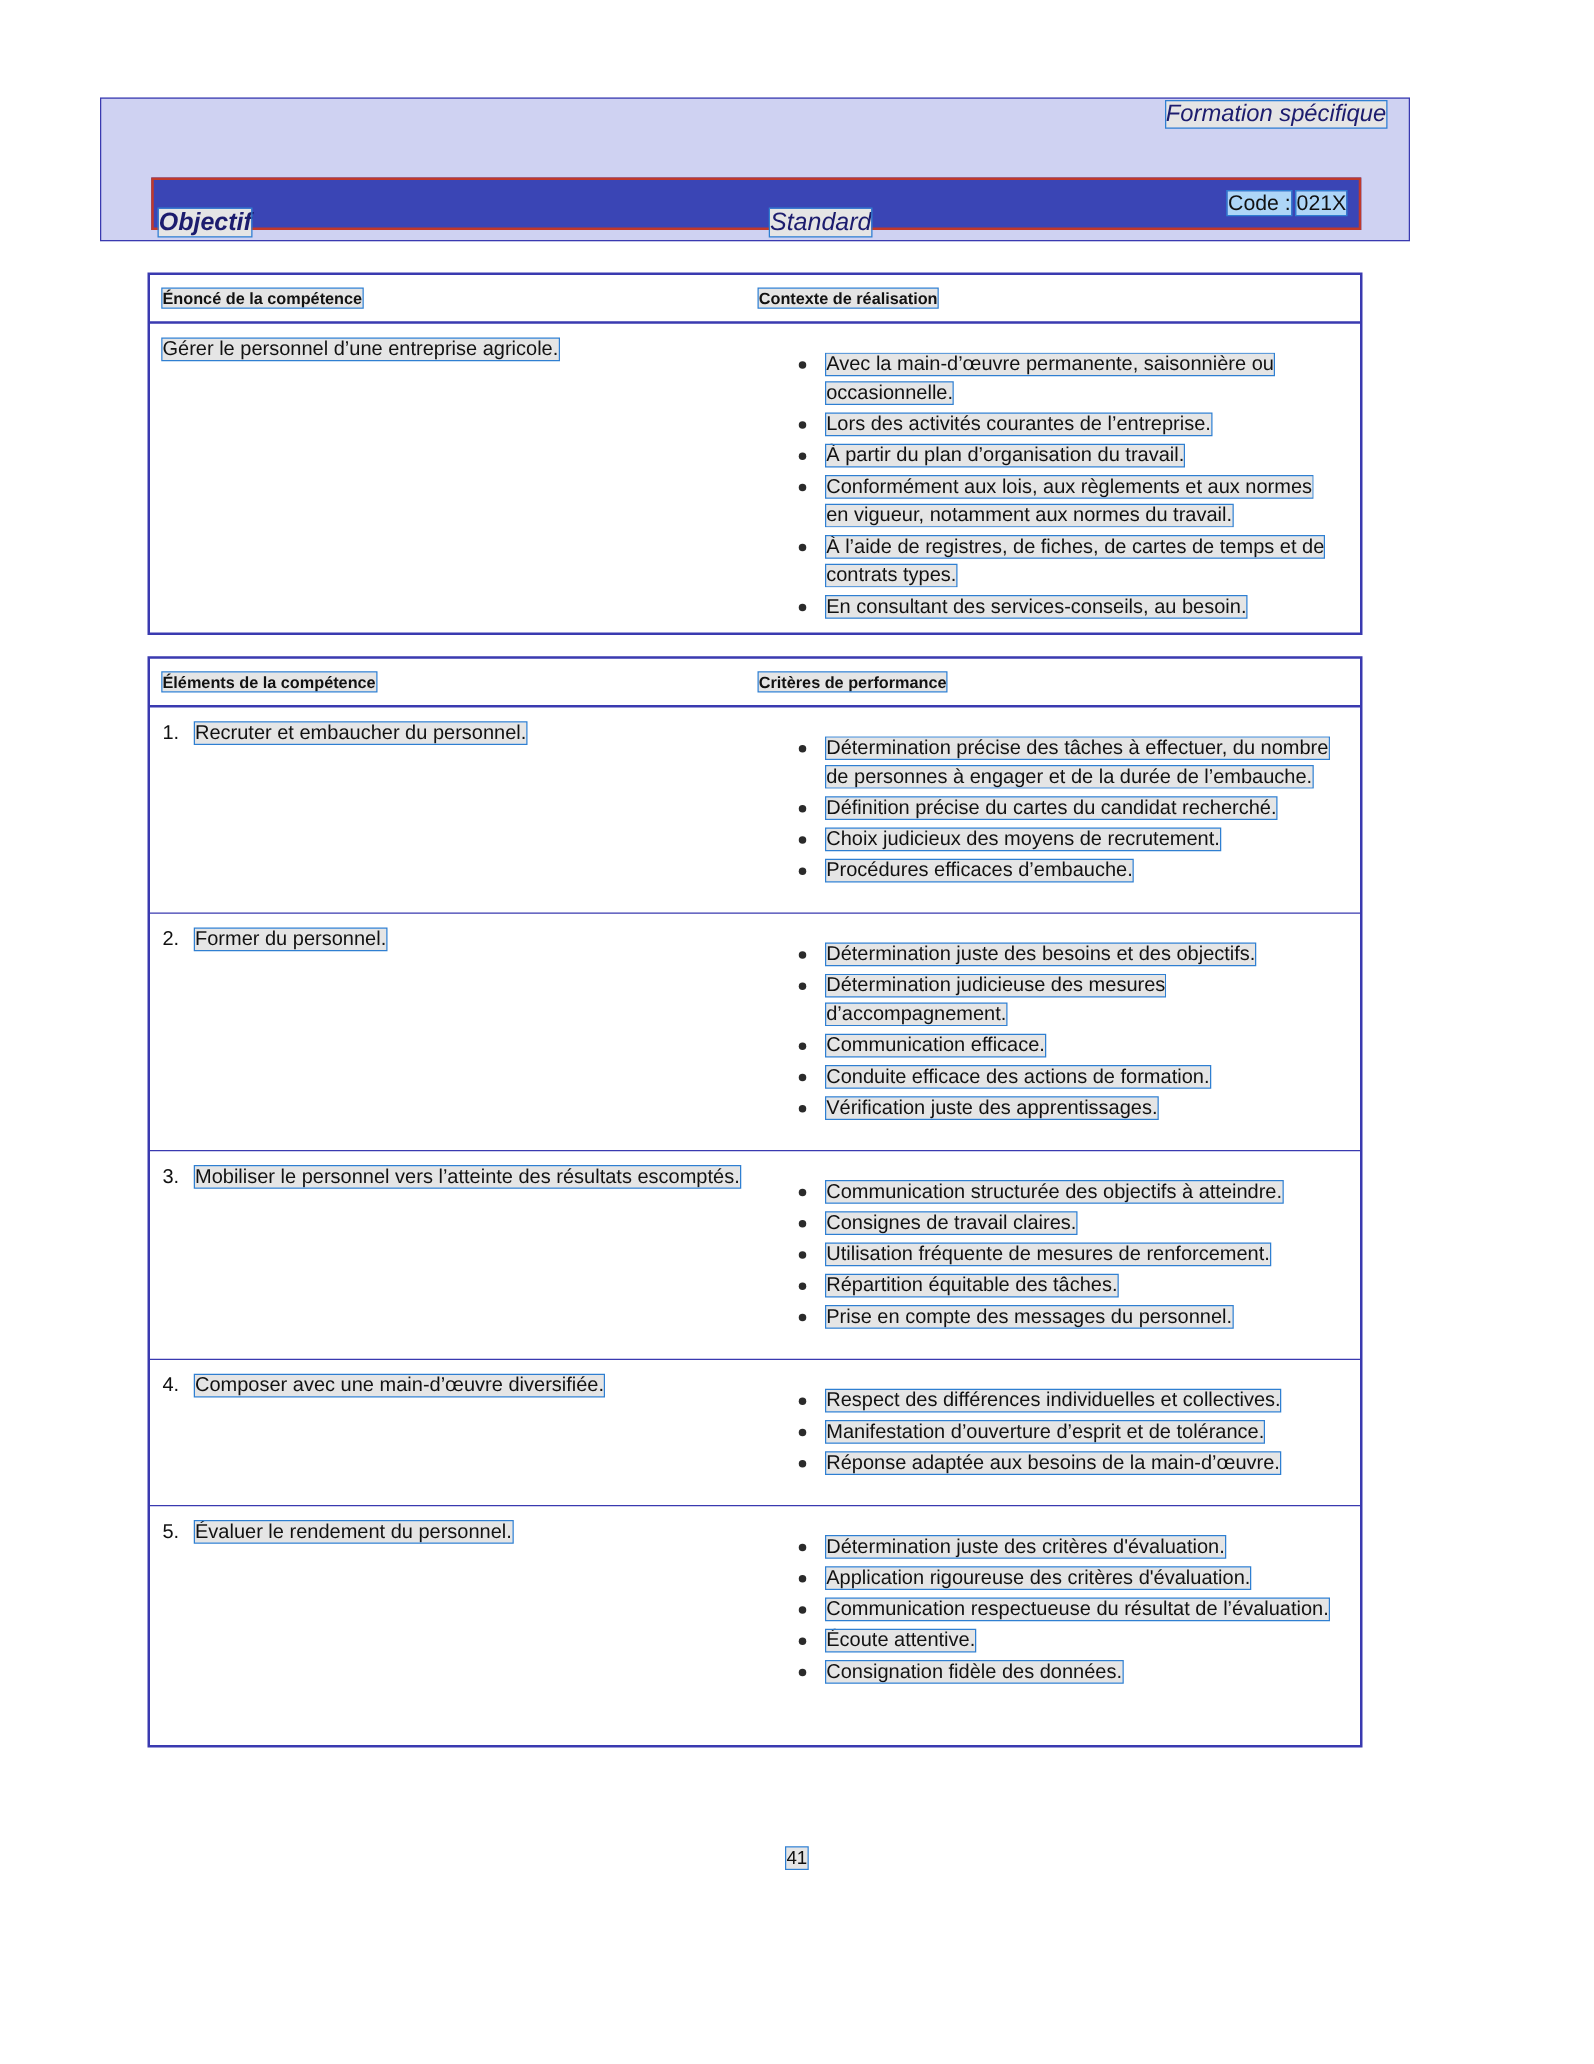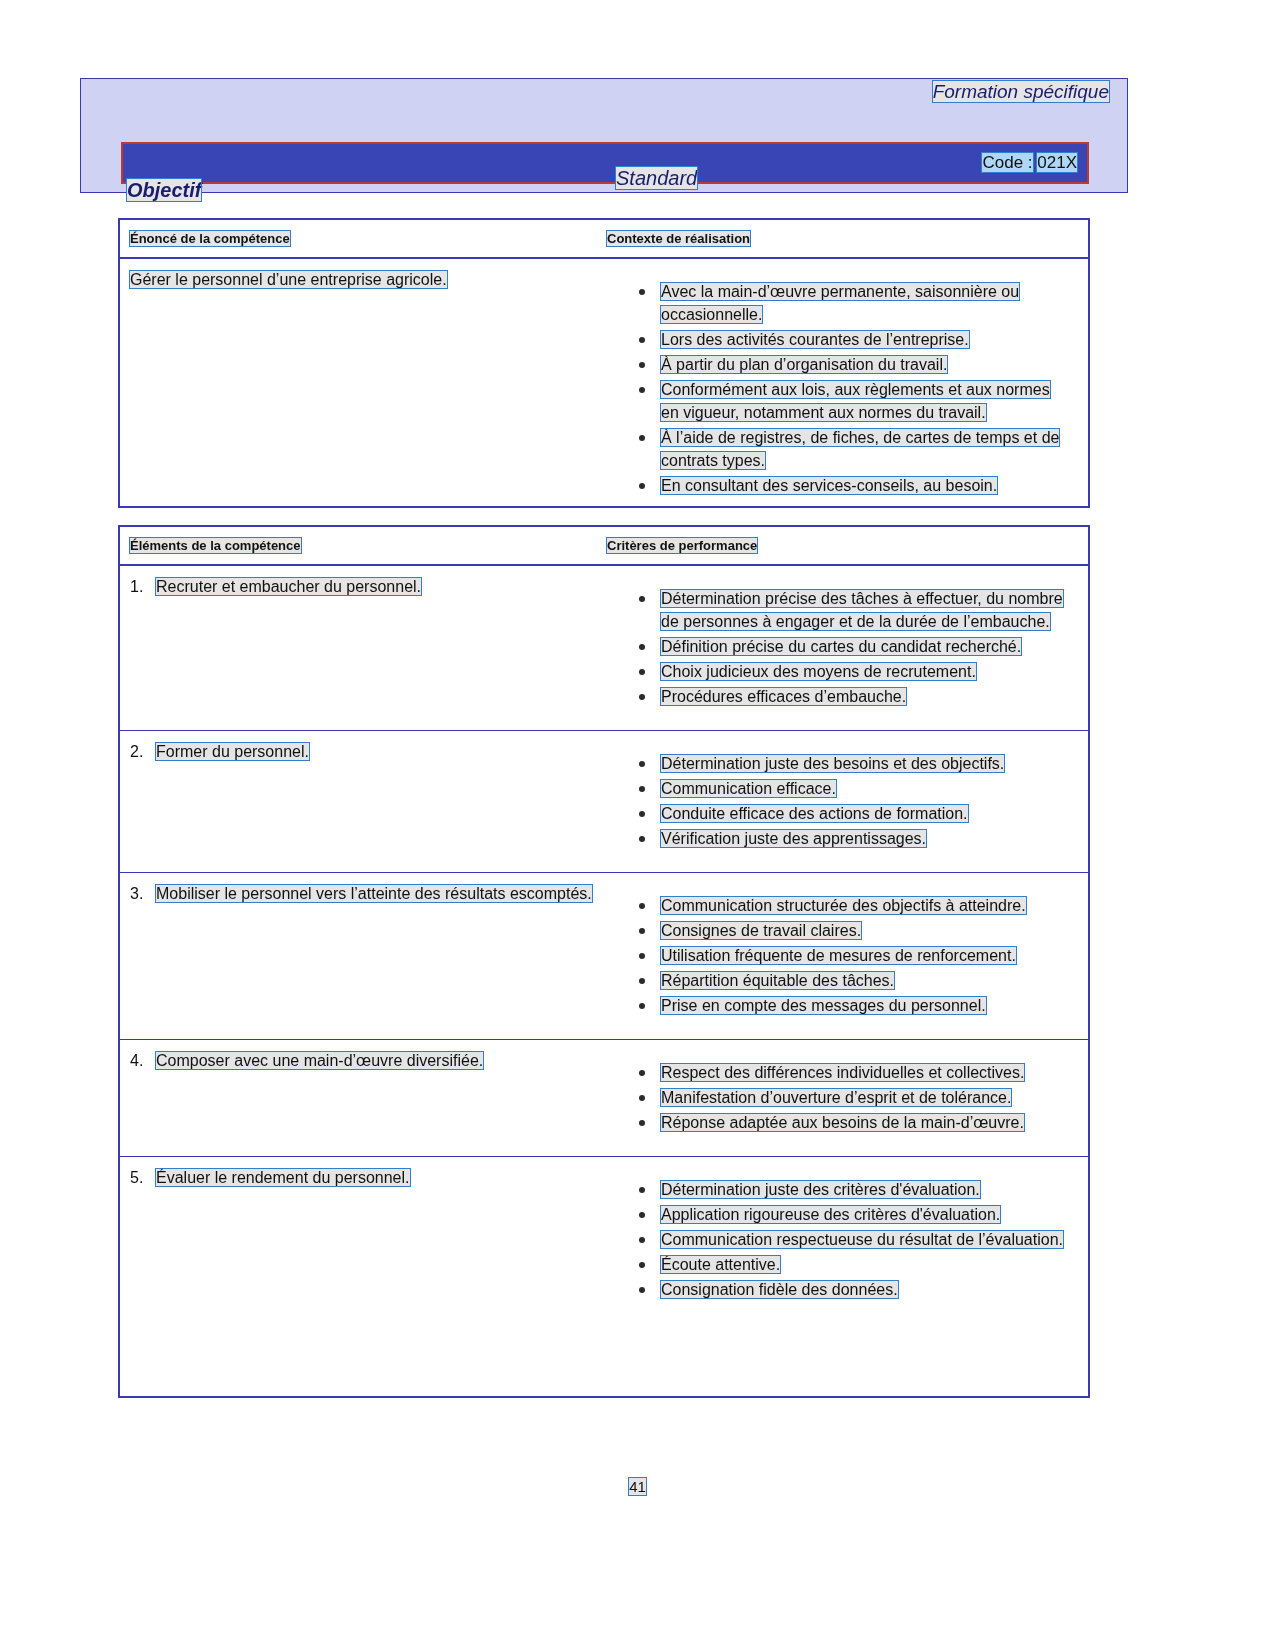--- a/index.html
+++ b/index.html
@@ -72,21 +72,20 @@
   }
   .code-text .hl { background: #aed6f7; color: #111; }
   .objectif-label {
     position: absolute;
     left: 46px;
     top: 88px;
     font-size: 20px;
     font-weight: bold;
     font-style: italic;
     color: #1c1c6e;
-    margin-top: 12px;
   }
   .standard-label {
     position: absolute;
     left: 535px;
     top: 88px;
     font-size: 20px;
     font-weight: normal;
     font-style: italic;
     color: #1c1c6e;
   }
@@ -259,20 +258,21 @@
     <div class="row sep">
       <div class="col-left">
         <div class="numbered">
           <span class="num">2.</span>
           <span class="txt"><span class="hl">Former du personnel.</span></span>
         </div>
       </div>
       <div class="col-right">
         <ul class="bullets">
           <li><span class="hl">Détermination juste des besoins et des objectifs.</span></li>
+          <li><span class="hl">Détermination judicieuse des mesures d’accompagnement.</span></li>
           <li><span class="hl">Communication efficace.</span></li>
           <li><span class="hl">Conduite efficace des actions de formation.</span></li>
           <li><span class="hl">Vérification juste des apprentissages.</span></li>
         </ul>
       </div>
     </div>
 
     <div class="row sep">
       <div class="col-left">
         <div class="numbered">

